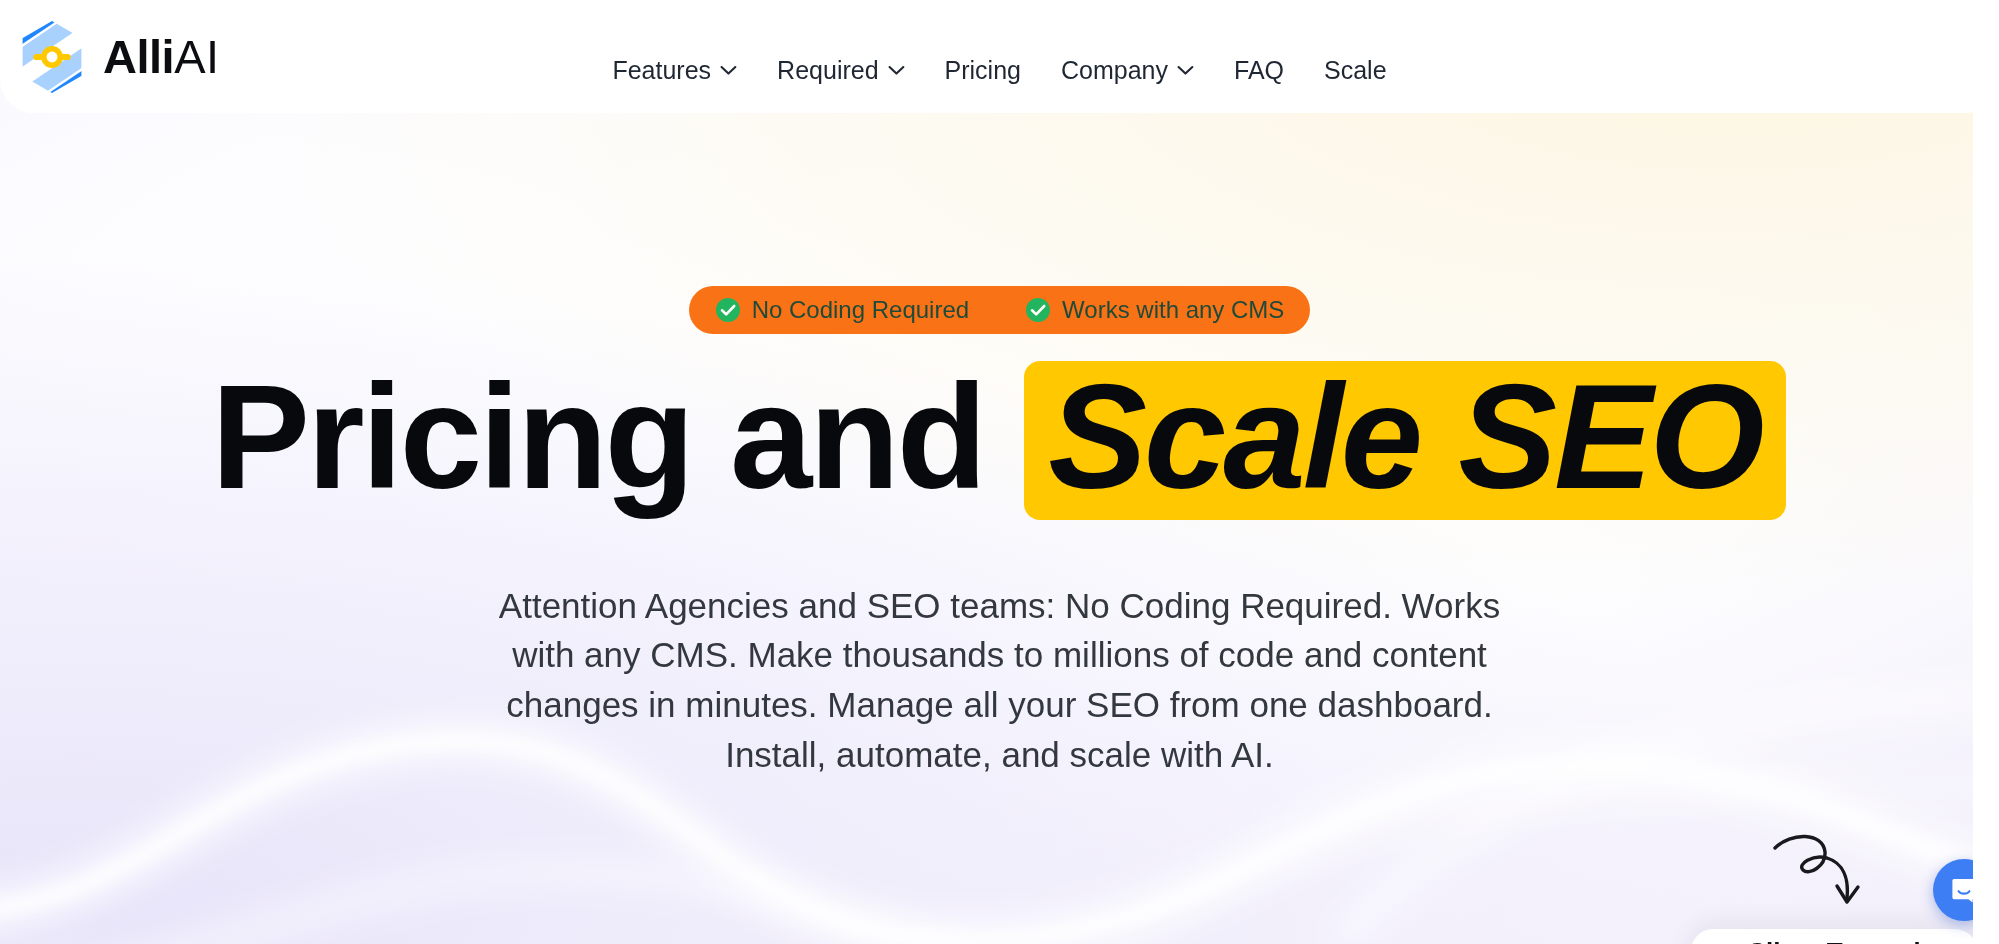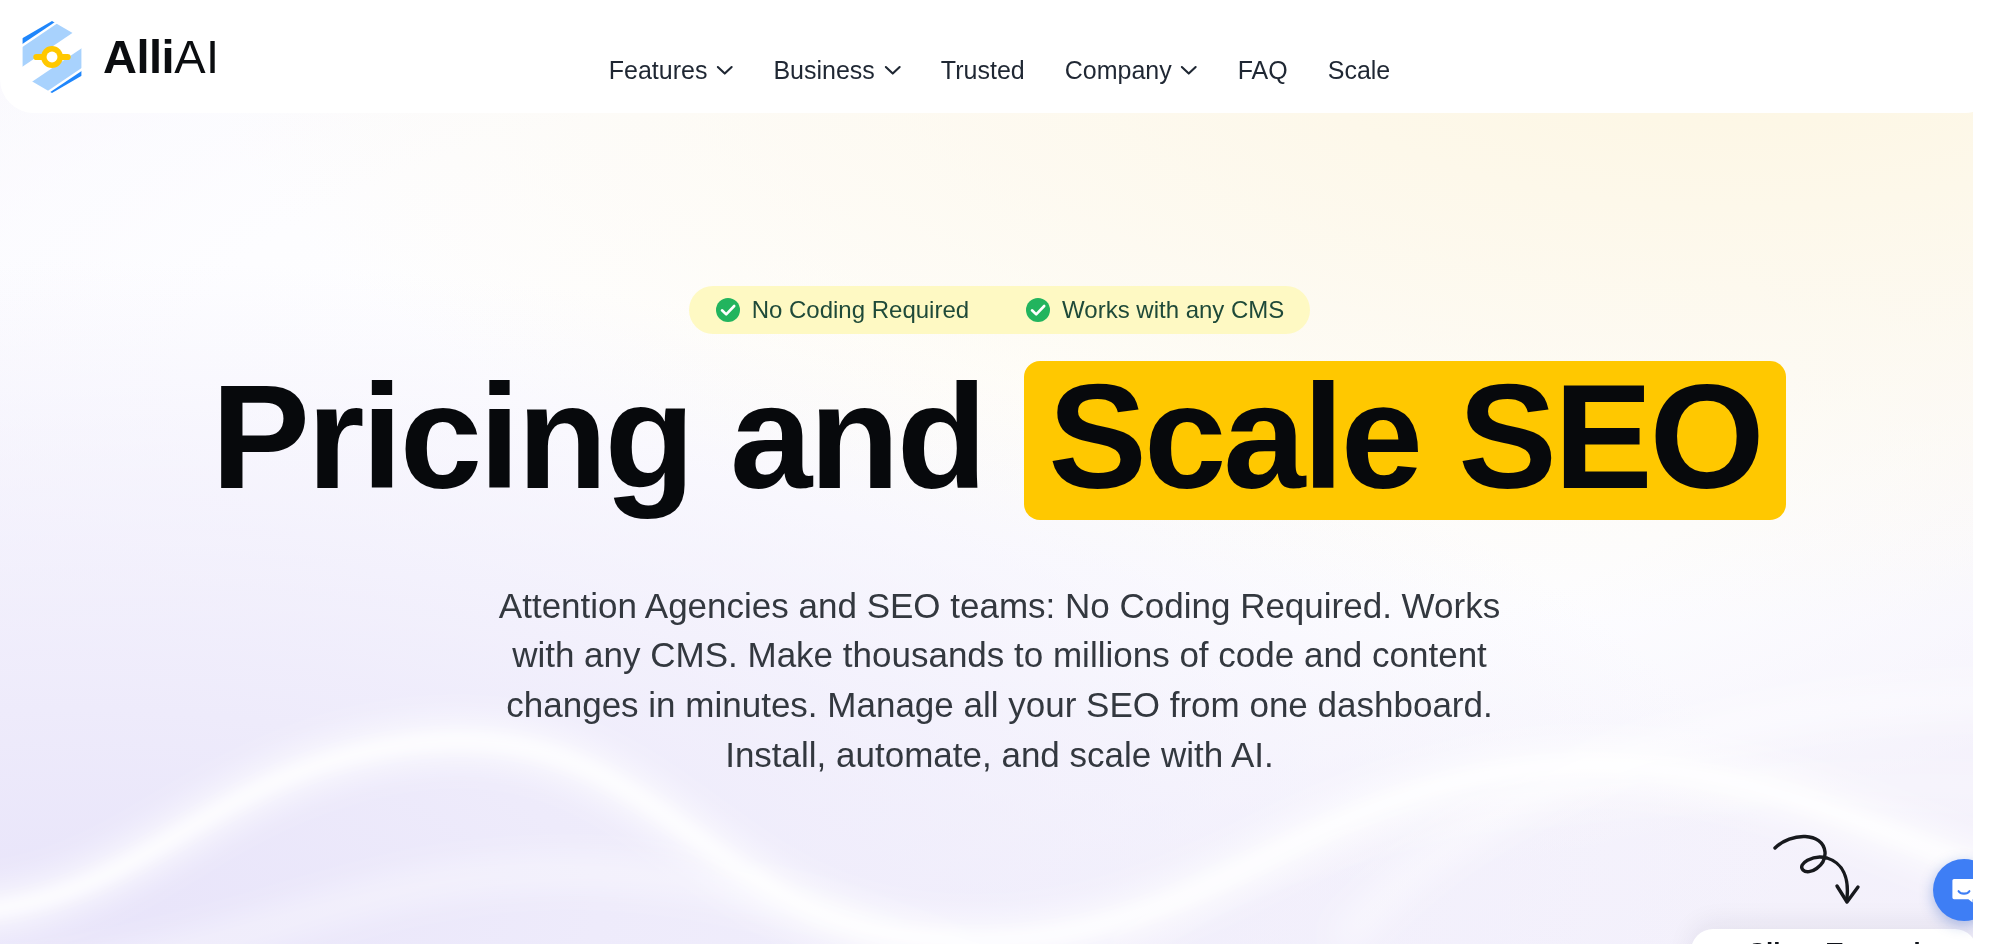--- a/index.html
+++ b/index.html
@@ -125,21 +125,21 @@
     flex-direction:column;
     align-items:center;
   }
 
   
   #hero-badges {
     margin-top:173px;
     display:inline-flex;
     align-items:flex-start;
     gap:56px;
-    background:#fef9c3;
+    background:#f97316;
     border-radius:999px;
     padding:11px 26px;
   }
   .badge {
     display:flex; align-items:center; gap:11px;
     font-size:24px;
     font-weight:400;
     color:#1f4a39;
     white-space:nowrap;
     line-height:1;
@@ -157,20 +157,21 @@
     text-align:center;
     max-width:1760px;
   }
   #hero-title .hl {
     background:#ffc800;
     border-radius:16px;
     padding:6px 24px 14px;
     display:inline-block;
     line-height:0.94;
     margin:0 2px;
+    font-style:italic;
   }
   .title-line { display:block; white-space:nowrap; }
 
   
   #hero-subtitle {
     margin-top:56px;
     width:1060px;
     text-align:center;
     font-size:35px;
     line-height:1.42;
@@ -281,28 +282,28 @@
     <nav id="main-nav">
 
       <div class="nav-item">
         <span>Features</span>
         <svg class="chev" viewBox="0 0 17 11" aria-hidden="true">
           <path d="M1.6 2 L8.5 8.6 L15.4 2" fill="none" stroke="#1f2733" stroke-width="2.1" stroke-linecap="round" stroke-linejoin="round"></path>
         </svg>
       </div>
 
       <div class="nav-item">
-        <span>Business</span>
+        <span>Required</span>
         <svg class="chev" viewBox="0 0 17 11" aria-hidden="true">
           <path d="M1.6 2 L8.5 8.6 L15.4 2" fill="none" stroke="#1f2733" stroke-width="2.1" stroke-linecap="round" stroke-linejoin="round"></path>
         </svg>
       </div>
 
       <div class="nav-item">
-        <span>Trusted</span>
+        <span>Pricing</span>
       </div>
 
       <div class="nav-item">
         <span>Company</span>
         <svg class="chev" viewBox="0 0 17 11" aria-hidden="true">
           <path d="M1.6 2 L8.5 8.6 L15.4 2" fill="none" stroke="#1f2733" stroke-width="2.1" stroke-linecap="round" stroke-linejoin="round"></path>
         </svg>
       </div>
 
       <div class="nav-item">

